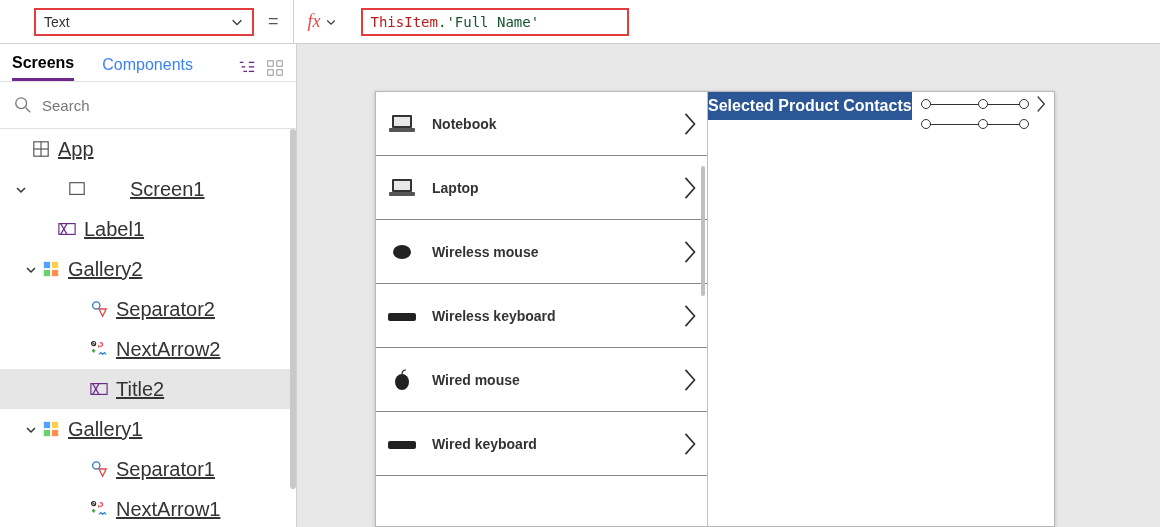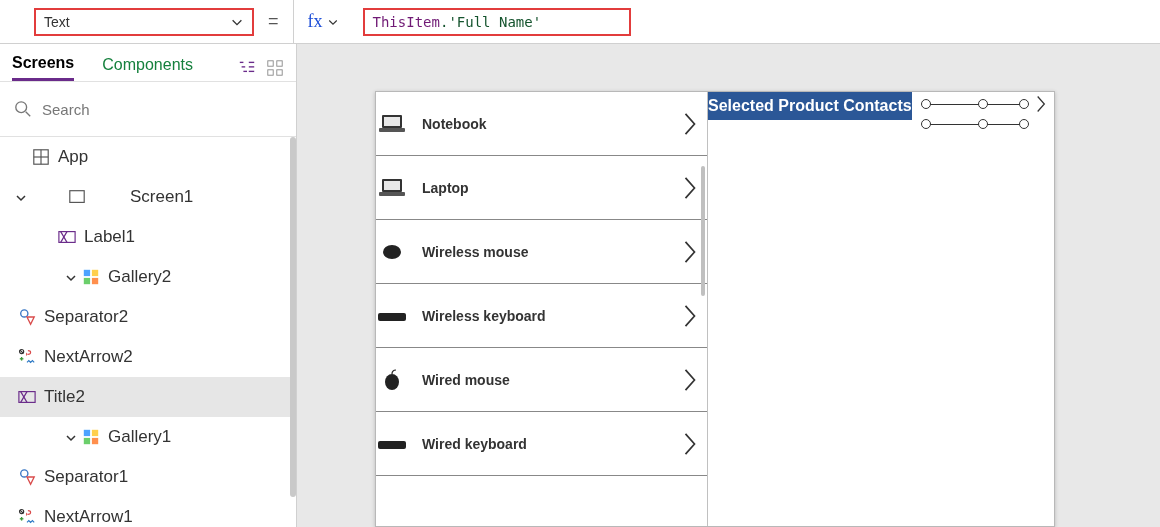--- a/index.html
+++ b/index.html
@@ -46,39 +46,40 @@
   }
   .fx-block {
     display: flex;
     align-items: center;
     border-left: 1px solid #d0d0d0;
     height: 100%;
     padding: 0 14px;
   }
   .fx-label {
     font-family: "Times New Roman", serif;
+    font-style: italic;
     font-size: 18px;
-    color: #1d4ed8;
+    color: #ef4444;
     margin-right: 4px;
   }
   .fx-chev {
     width: 12px; height:12px; stroke:#555;
   }
   .formula-input {
     margin-left: 10px;
     width: 268px;
     height: 28px;
     border: 2px solid #e23c3c;
     display: flex;
     align-items: center;
     padding: 0 8px;
     font-family: Consolas, monospace;
     font-size: 14px;
   }
-  .formula-this { color: #701a75; }
+  .formula-this { color: #b91c1c; }
   .formula-prop { color: #14532d; }
 
   
   .main {
     display: flex;
     height: calc(100% - 44px);
   }
 
   
   .tree-panel {
@@ -91,39 +92,39 @@
   }
   .tree-tabs {
     display: flex;
     align-items: center;
     padding: 10px 12px 0 12px;
     gap: 28px;
   }
   .tree-tab {
     font-size: 16px;
     padding-bottom: 6px;
-    color: #15803d;
+    color: #3b82f6;
     cursor: pointer;
   }
   .tree-tab.active {
     color: #000;
     font-weight: 600;
     border-bottom: 3px solid #6a2b8a;
   }
   .tree-tab-icons {
     margin-left: auto;
     display: flex;
     gap: 10px;
   }
   .tree-tab-icons svg { width:18px; height:18px; }
 
   .search-row {
     display: flex;
     align-items: center;
-    height: 56px;
+    height: 48px;
     border-top: 1px solid #e1e1e1;
     border-bottom: 1px solid #e1e1e1;
     padding: 12px 14px;
     color: #777;
     font-size: 15px;
     gap: 10px;
   }
   .search-row svg { width:18px; height:18px; stroke:#777; }
 
   .tree-scroll {
@@ -137,42 +138,43 @@
     right: 0; top: 0;
     width: 6px;
     height: 360px;
     background: #c9c9c9;
     border-radius: 3px;
   }
   .tree-item {
     display: flex;
     align-items: center;
     height: 40px;
-    font-size: 17px;
+    font-size: 20px;
     cursor: default;
+    text-decoration: underline;
   }
   .tree-item.selected { background: #e6e6e6; }
   .tree-caret {
     width: 16px; height: 16px;
     stroke: #444;
     margin-right: 2px;
     flex-shrink: 0;
   }
   .tree-caret.no { visibility: hidden; }
   .tree-icon {
     width: 18px; height: 18px;
     margin-right: 8px;
     flex-shrink: 0;
   }
 
   .ind0 { padding-left: 14px; }
   .ind1 { padding-left: 14px; gap: 36px; }
   .ind2 { padding-left: 40px; }
-  .ind3 { padding-left: 64px; }
-  .ind4 { }
+  .ind3 { padding-left: 24px; }
+  .ind4 { padding-left: 72px; }
 
   
   .canvas-pane {
     flex: 1;
     background: #e8e8e8;
     position: relative;
     overflow: hidden;
   }
   .app-frame {
     position: absolute;
@@ -191,21 +193,21 @@
     width: 332px;
     border-right: 1px solid #c0c0c0;
     overflow: hidden;
     position: relative;
   }
   .g1-item {
     display: flex;
     align-items: center;
     height: 64px;
     border-bottom: 1px solid #888;
-    padding: 0 8px 0 0;
+    padding: 0 8px 0 10px;
   }
   .g1-thumb {
     width: 32px; height: 24px;
     margin-right: 14px;
     display:flex; align-items:center; justify-content:center;
   }
   .g1-title {
     flex: 1;
     font-weight: 600;
     font-size: 14px;

